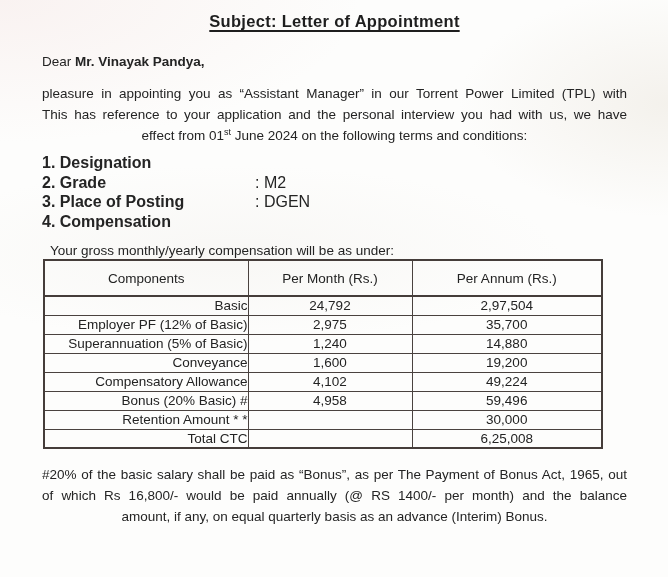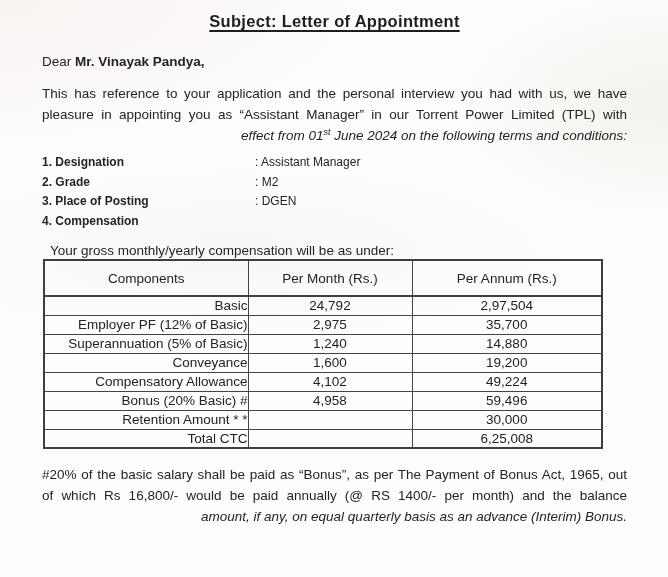--- a/index.html
+++ b/index.html
@@ -33,25 +33,25 @@
     text-decoration-thickness: 1.5px;
     text-underline-offset: 3px;
     color: #1e1e1e;
   }
 
   .salutation { margin: 21px 0 0; font-size: 13.5px; line-height: 17px; }
   .b { font-weight: bold; }
 
   .para { margin-top: 13px; font-size: 13.5px; line-height: 21px; }
   .jline { text-align: justify; text-align-last: justify; }
-  .line  { text-align: right; font-style: italic; }
+  .line  { text-align: center; }
 
   sup { font-size: 9px; line-height: 0; vertical-align: super; }
 
-  .terms { margin-top: 7px; font-size: 12px; }
+  .terms { margin-top: 7px; font-size: 16px; }
   .term-row { display: flex; line-height: 19.5px; }
   .term-label { font-weight: bold; flex: 0 0 213px; width: 213px; }
   .term-value { font-weight: normal; }
 
   .caption { margin: 11px 0 0 8px; font-size: 13.5px; line-height: 17px; }
 
   .comp-table {
     border-collapse: collapse;
     table-layout: fixed;
     width: 558px;
@@ -80,29 +80,28 @@
 </head>
 <body>
 
 <div class="page">
 
   <h1 class="title">Subject: Letter of Appointment</h1>
 
   <p class="salutation"><span>Dear </span><span class="b">Mr. Vinayak Pandya,</span></p>
 
   <div class="para">
+    <div class="jline">pleasure in appointing you as “Assistant Manager” in our Torrent Power Limited (TPL) with</div>
     <div class="jline">This has reference to your application and the personal interview you had with us, we have</div>
-    <div class="jline">pleasure in appointing you as “Assistant Manager” in our Torrent Power Limited (TPL) with</div>
     <div class="line"><span>effect from 01</span><sup>st</sup><span> June 2024 on the following terms and conditions:</span></div>
   </div>
 
   <div class="terms">
     <div class="term-row">
       <span class="term-label">1. Designation</span>
-      <span class="term-value">: Assistant Manager</span>
     </div>
     <div class="term-row">
       <span class="term-label">2. Grade</span>
       <span class="term-value">: M2</span>
     </div>
     <div class="term-row">
       <span class="term-label">3. Place of Posting</span>
       <span class="term-value">: DGEN</span>
     </div>
     <div class="term-row">

